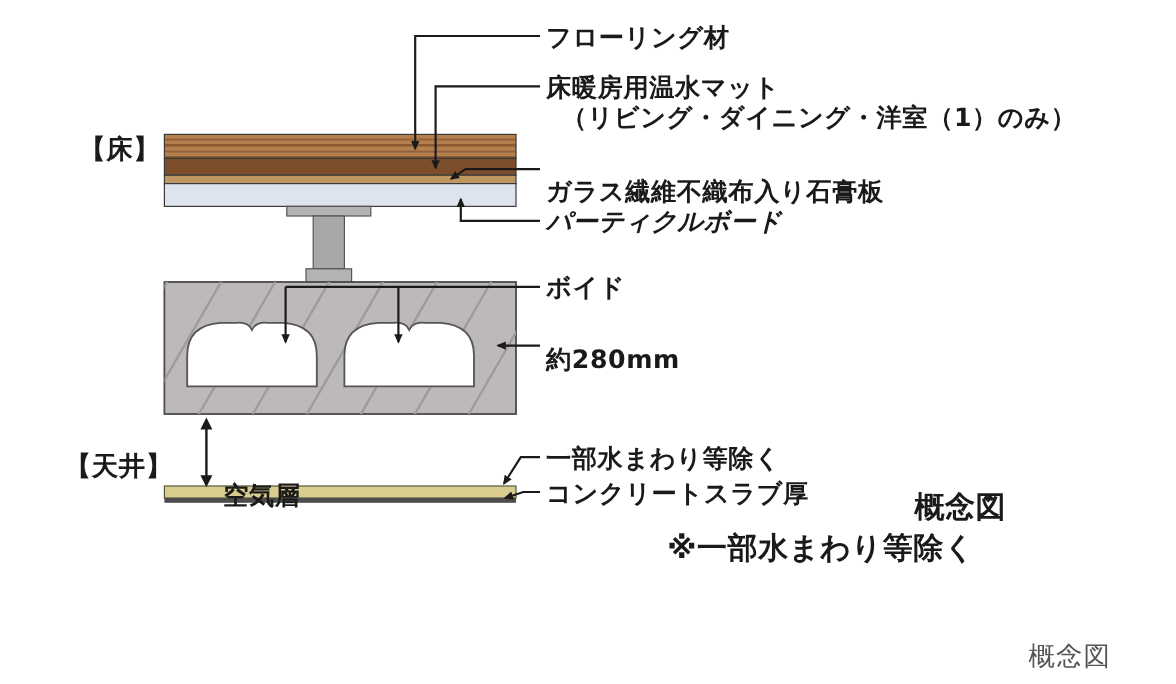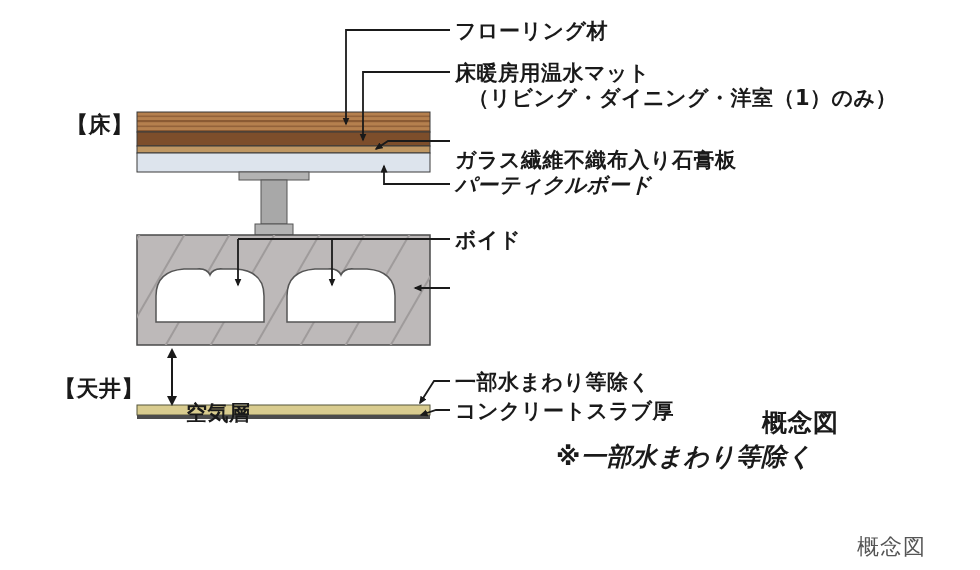--- a/index.html
+++ b/index.html
@@ -100,21 +100,22 @@
 
   <div class="lbl side" style="left:66px; top:110px;">【床】</div>
   <div class="lbl side" style="left:54px; top:374px;">【天井】</div>
 
   <div class="lbl" style="left:455px; top:59px;">床暖房用温水マット</div>
   <div class="lbl" style="left:455px; top:17px;">フローリング材</div>
   <div class="lbl" style="left:468px; top:84px;">（リビング・ダイニング・洋室（1）のみ）</div>
   <div class="lbl" style="left:455px; top:128px;margin-top:18px;">ガラス繊維不織布入り石膏板</div>
   <div class="lbl" style="left:455px; top:171px;font-style:italic;">パーティクルボード</div>
   <div class="lbl" style="left:455px; top:226px;">ボイド</div>
+  <div class="lbl" style="left:455px; top:286px;">約280mm</div>
   <div class="lbl" style="left:186px; top:363px;margin-top:36px;">空気層</div>
   <div class="lbl" style="left:455px; top:368px;">一部水まわり等除く</div>
   <div class="lbl" style="left:455px; top:397px;">コンクリートスラブ厚</div>
 
   <div class="lbl big" style="left:762px; top:406px;">概念図</div>
-  <div class="lbl big" style="left:556px; top:440px;font-style:italic;">※一部水まわり等除く</div>
+  <div class="lbl big" style="left:556px; top:440px;">※一部水まわり等除く</div>
   <div class="lbl watermark" style="left:857px; top:532px;">概念図</div>
 
 </div>
 
 </body></html>

